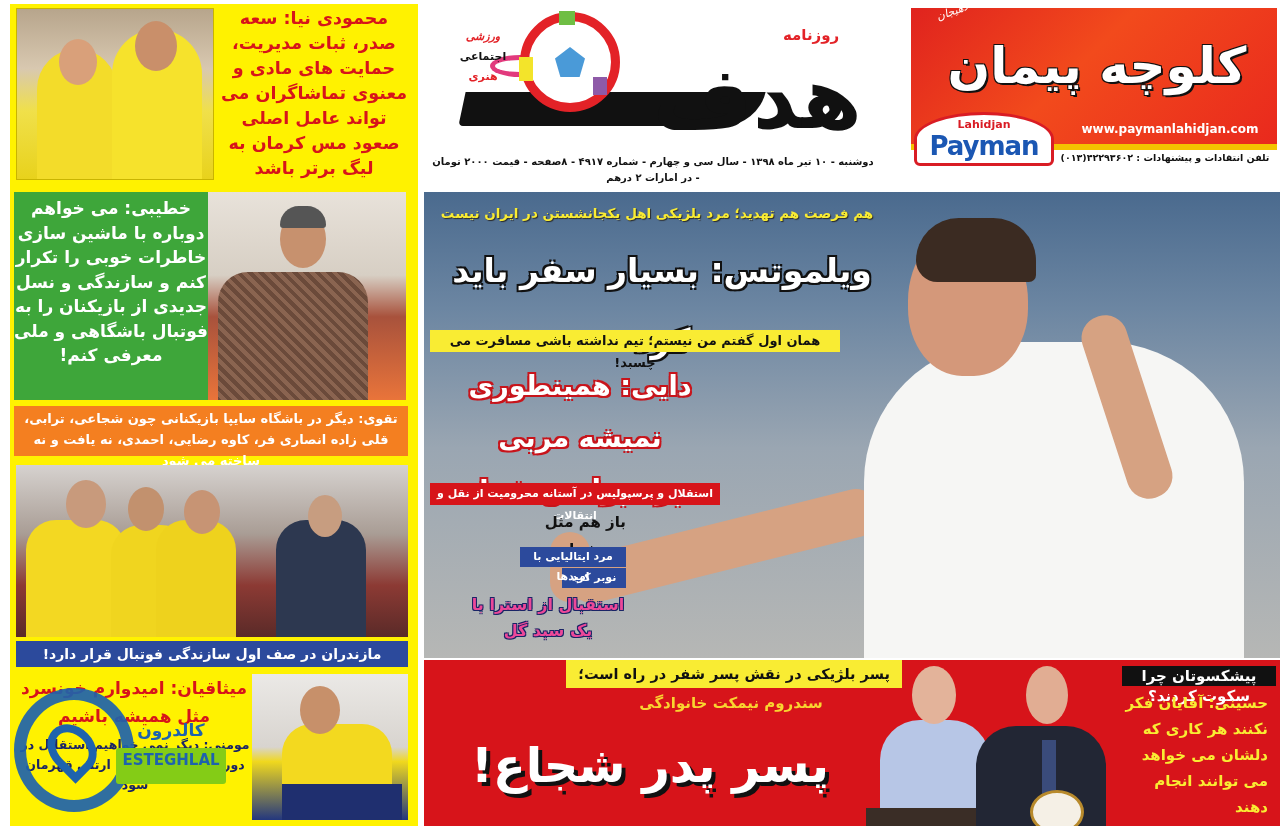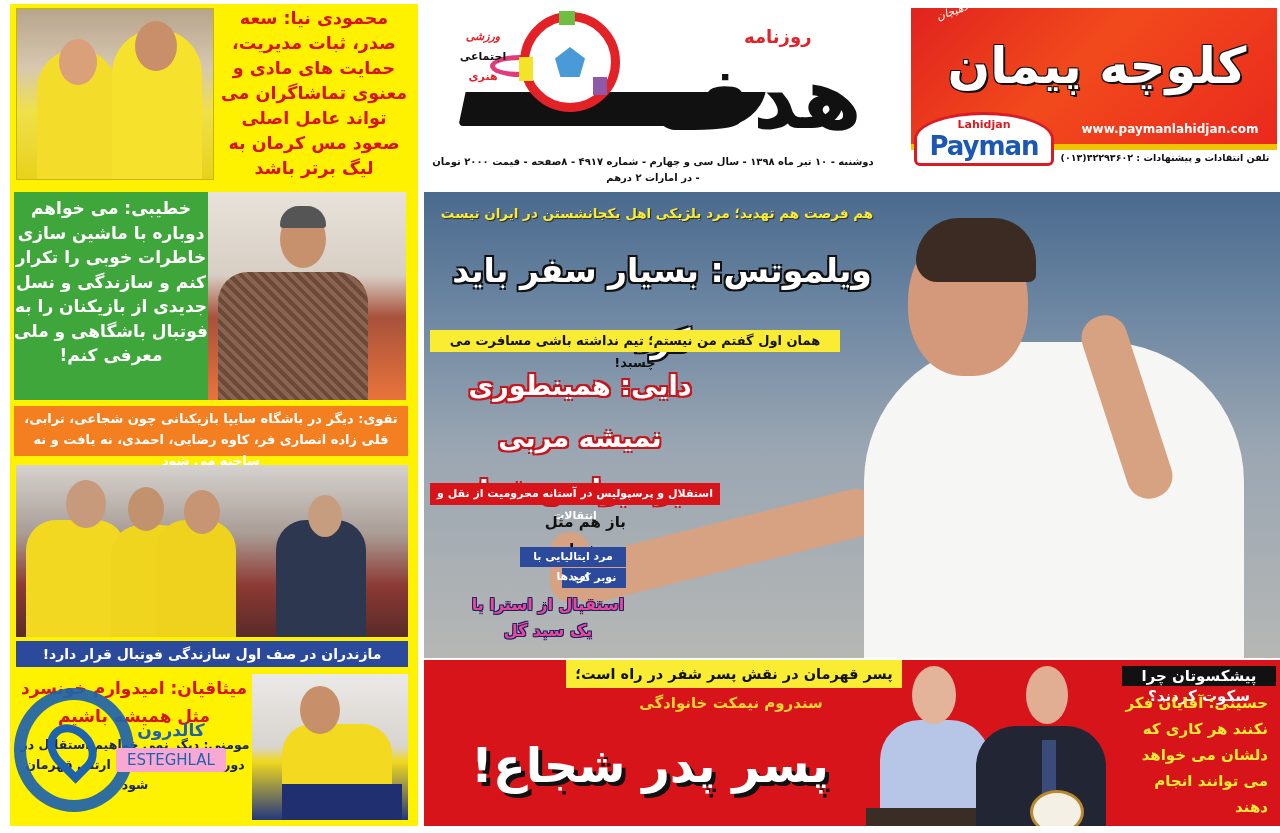--- a/index.html
+++ b/index.html
@@ -52,33 +52,33 @@
   #left-bottom-photo .face { left: 48px; top: 12px; width: 40px; height: 48px; background: #c7906a; border-radius: 50%; }
   #left-bottom-photo .pants { left: 30px; top: 110px; width: 120px; height: 40px; background: #1f2f6f; }
   #left-bottom-headline { left: 20px; top: 674px; width: 228px; color: #d7141a; font-weight: bold; font-size: 17px; line-height: 28px; text-align: center; }
   #left-bottom-sub { left: 18px; top: 735px; width: 234px; color: #1a2466; font-weight: bold; font-size: 12.5px; line-height: 20px; text-align: center; }
 
   
   #watermark { left: 14px; top: 676px; width: 200px; height: 150px; pointer-events: none; }
   #wm-ring { left: 0px; top: 12px; width: 120px; height: 124px; border: 12px solid #1e63ad; border-radius: 50%; opacity: 0.92; }
   #wm-pin { left: 36px; top: 46px; width: 44px; height: 54px; border: 8px solid #1e63ad; border-radius: 50% 50% 50% 0; transform: rotate(-45deg); }
   #wm-label-fa { left: 112px; top: 40px; width: 90px; height: 28px; color: #1e63ad; font-weight: bold; font-size: 17px; text-align: center; line-height: 28px; }
-  #wm-label-en { left: 102px; top: 72px; width: 110px; height: 24px; background: #f9a8d4; color: #1e63ad; font-weight: normal; font-size: 15px; text-align: center; line-height: 24px; border-radius: 3px; }
+  #wm-label-en { left: 102px; top: 72px; width: 110px; height: 36px; background: #84cc16; color: #1e63ad; font-weight: bold; font-size: 15px; text-align: center; line-height: 24px; border-radius: 3px; }
 
   
   #masthead { left: 425px; top: 0; width: 480px; height: 180px; }
   #mast-ball { left: 520px; top: 12px; width: 100px; height: 100px; border-radius: 50%; background: #ffffff; border: 9px solid #e32227; }
   #mast-ball .pent { left: 26px; top: 26px; width: 30px; height: 30px; background: #4a9ad8; clip-path: polygon(50% 0%, 100% 38%, 82% 100%, 18% 100%, 0% 38%); }
   #mast-ball .g { left: 30px; top: -10px; width: 16px; height: 14px; background: #6fbe44; }
   #mast-ball .y { left: -10px; top: 36px; width: 14px; height: 24px; background: #f3e42a; }
   #mast-ball .v { left: 64px; top: 56px; width: 14px; height: 18px; background: #8e5aa8; }
   #mast-swoosh { left: 490px; top: 55px; width: 60px; height: 22px; border-radius: 50%; border: 5px solid #e23a7d; border-right-color: transparent; }
   #mast-black { left: 462px; top: 92px; width: 300px; height: 34px; background: #111; border-radius: 0 0 60px 8px; transform: skewX(-12deg); }
   #mast-black2 { left: 712px; top: 46px; width: 150px; height: 104px; color: #111; font-size: 86px; font-weight: bold; line-height: 104px; text-align: center; }
-  #mast-roozname { left: 744px; top: 26px; width: 90px; color: #e32227; font-weight: bold; font-size: 18px; text-align: left; }
+  #mast-roozname { left: 766px; top: 26px; width: 90px; color: #e32227; font-weight: bold; font-size: 15px; text-align: center; }
   #mast-tag1 { left: 448px; top: 30px; width: 70px; color: #e32227; font-weight: bold; font-size: 11px; text-align: center; font-style: italic; }
   #mast-tag2 { left: 448px; top: 50px; width: 70px; color: #111; font-weight: bold; font-size: 11px; text-align: center; }
   #mast-tag3 { left: 448px; top: 70px; width: 70px; color: #e32227; font-weight: bold; font-size: 11px; text-align: center; }
   #mast-dateline { left: 430px; top: 154px; width: 446px; color: #111; font-weight: bold; font-size: 10px; text-align: center; line-height: 16px; }
 
   
   #ad { left: 911px; top: 8px; width: 366px; height: 136px; background: linear-gradient(135deg,#e0231e 0%, #f24a1c 45%, #e9291d 100%); }
   #ad-strip { left: 911px; top: 144px; width: 366px; height: 6px; background: #f4c300; }
   #ad-title { left: 922px; top: 26px; width: 350px; color: #ffffff; font-weight: bold; font-size: 50px; line-height: 80px; text-align: center; text-shadow: 2px 2px 0 #111, -1px -1px 0 #111, 1px -1px 0 #111, -1px 1px 0 #111; }
   #ad-script { left: 930px; top: 6px; width: 40px; color: #ffffff; font-size: 11px; font-style: italic; transform: rotate(-20deg); }
@@ -238,19 +238,19 @@
 <div id="bottom-photo" class="abs">
   <div class="abs man1"></div>
     <div class="abs face1"></div>
     <div class="abs shorts"></div>
   <div class="abs man2"></div>
     <div class="abs face2"></div>
     <div class="abs tie"></div>
     <div class="abs ball"></div>
 </div>
 <div id="bottom-kicker-bg" class="abs"></div>
-<div id="bottom-kicker" class="abs rtl">پسر قهرمان در نقش پسر شفر در راه است؛</div>
+<div id="bottom-kicker" class="abs rtl">پسر بلژیکی در نقش پسر شفر در راه است؛</div>
 <div id="bottom-sub" class="abs rtl">سندروم نیمکت خانوادگی</div>
 <div id="bottom-headline" class="abs rtl">پسر پدر شجاع!</div>
 
 <div id="right-black-bg" class="abs"></div>
 <div id="right-black" class="abs rtl">پیشکسوتان چرا سکوت کردند؟</div>
 <div id="right-quote" class="abs rtl">حسینی: آقایان فکر نکنند هر کاری که دلشان می خواهد می توانند انجام دهند</div>
 
 </body></html>

